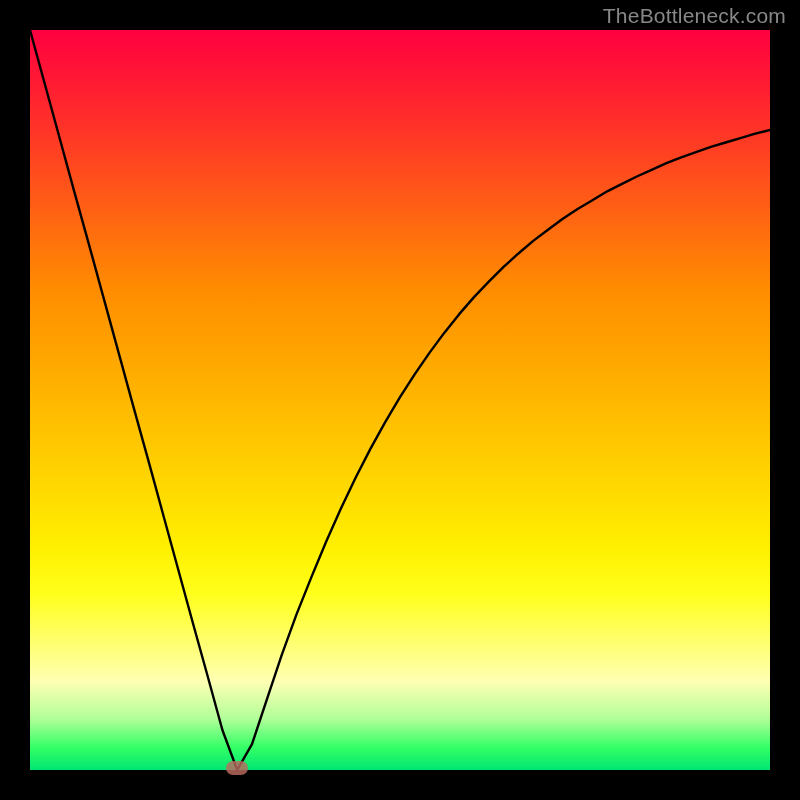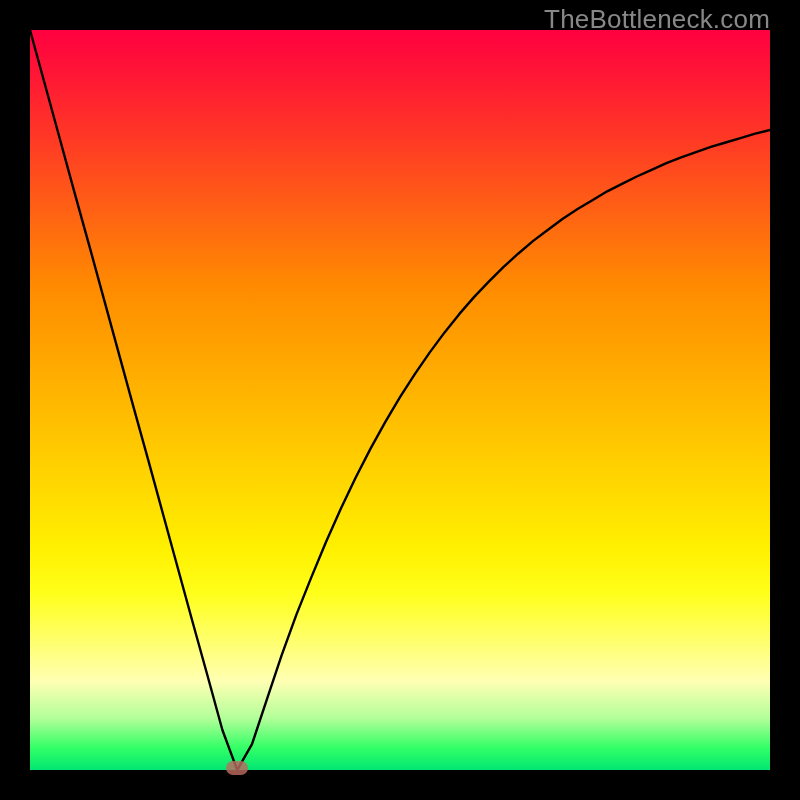--- a/index.html
+++ b/index.html
@@ -42,23 +42,23 @@
       #ffff66 82%,
       #ffffb3 88%,
       #b3ff99 93%,
       #33ff66 97%,
       #00e673 100%
     );
   }
   .watermark {
     position: absolute;
     top: 4px;
-    right: 30px;
+    right: 14px;
     color: #888;
-    font-size: 26px;
+    font-size: 21px;
     font-weight: 500;
     letter-spacing: 0.2px;
     font-family: Arial, Helvetica, sans-serif;
   }
   svg.curve {
     position: absolute;
     left: 0;
     top: 0;
     width: 740px;
     height: 740px;

